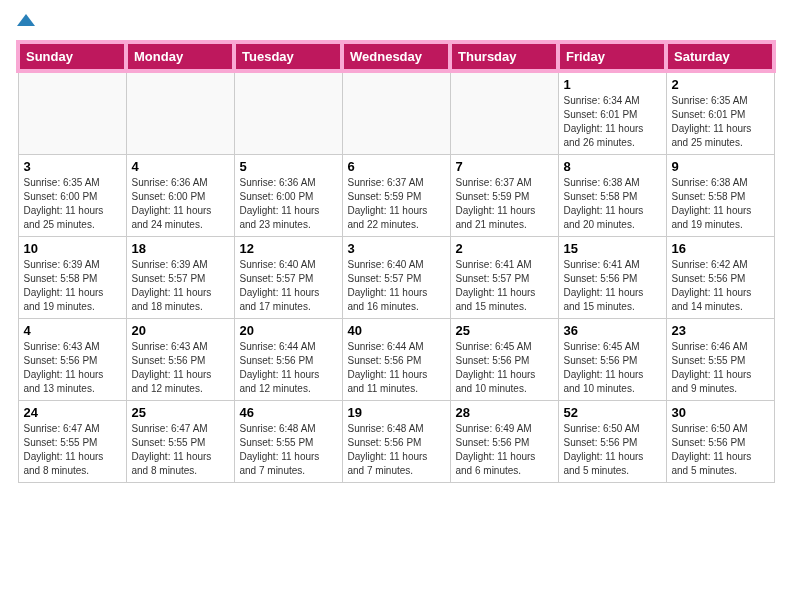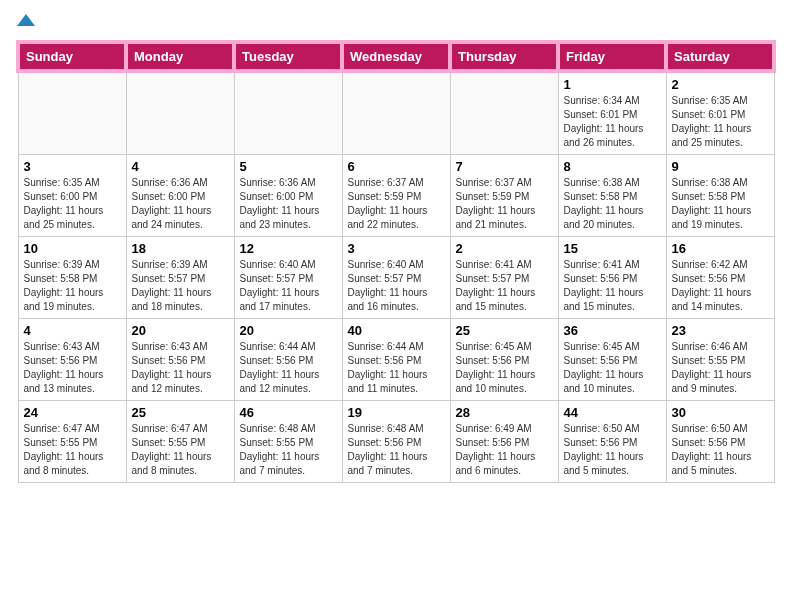--- a/index.html
+++ b/index.html
@@ -225,21 +225,21 @@
         </td>
         <td>
           <span class="day-num">19</span>
           <div class="day-info">Sunrise: 6:48 AM<br>Sunset: 5:56 PM<br>Daylight: 11 hours and 7 minutes.</div>
         </td>
         <td>
           <span class="day-num">28</span>
           <div class="day-info">Sunrise: 6:49 AM<br>Sunset: 5:56 PM<br>Daylight: 11 hours and 6 minutes.</div>
         </td>
         <td>
-          <span class="day-num">44</span>
+          <span class="day-num">52</span>
           <div class="day-info">Sunrise: 6:50 AM<br>Sunset: 5:56 PM<br>Daylight: 11 hours and 5 minutes.</div>
         </td>
         <td>
           <span class="day-num">30</span>
           <div class="day-info">Sunrise: 6:50 AM<br>Sunset: 5:56 PM<br>Daylight: 11 hours and 5 minutes.</div>
         </td>
       </tr>
     </tbody>
 </table>
 

